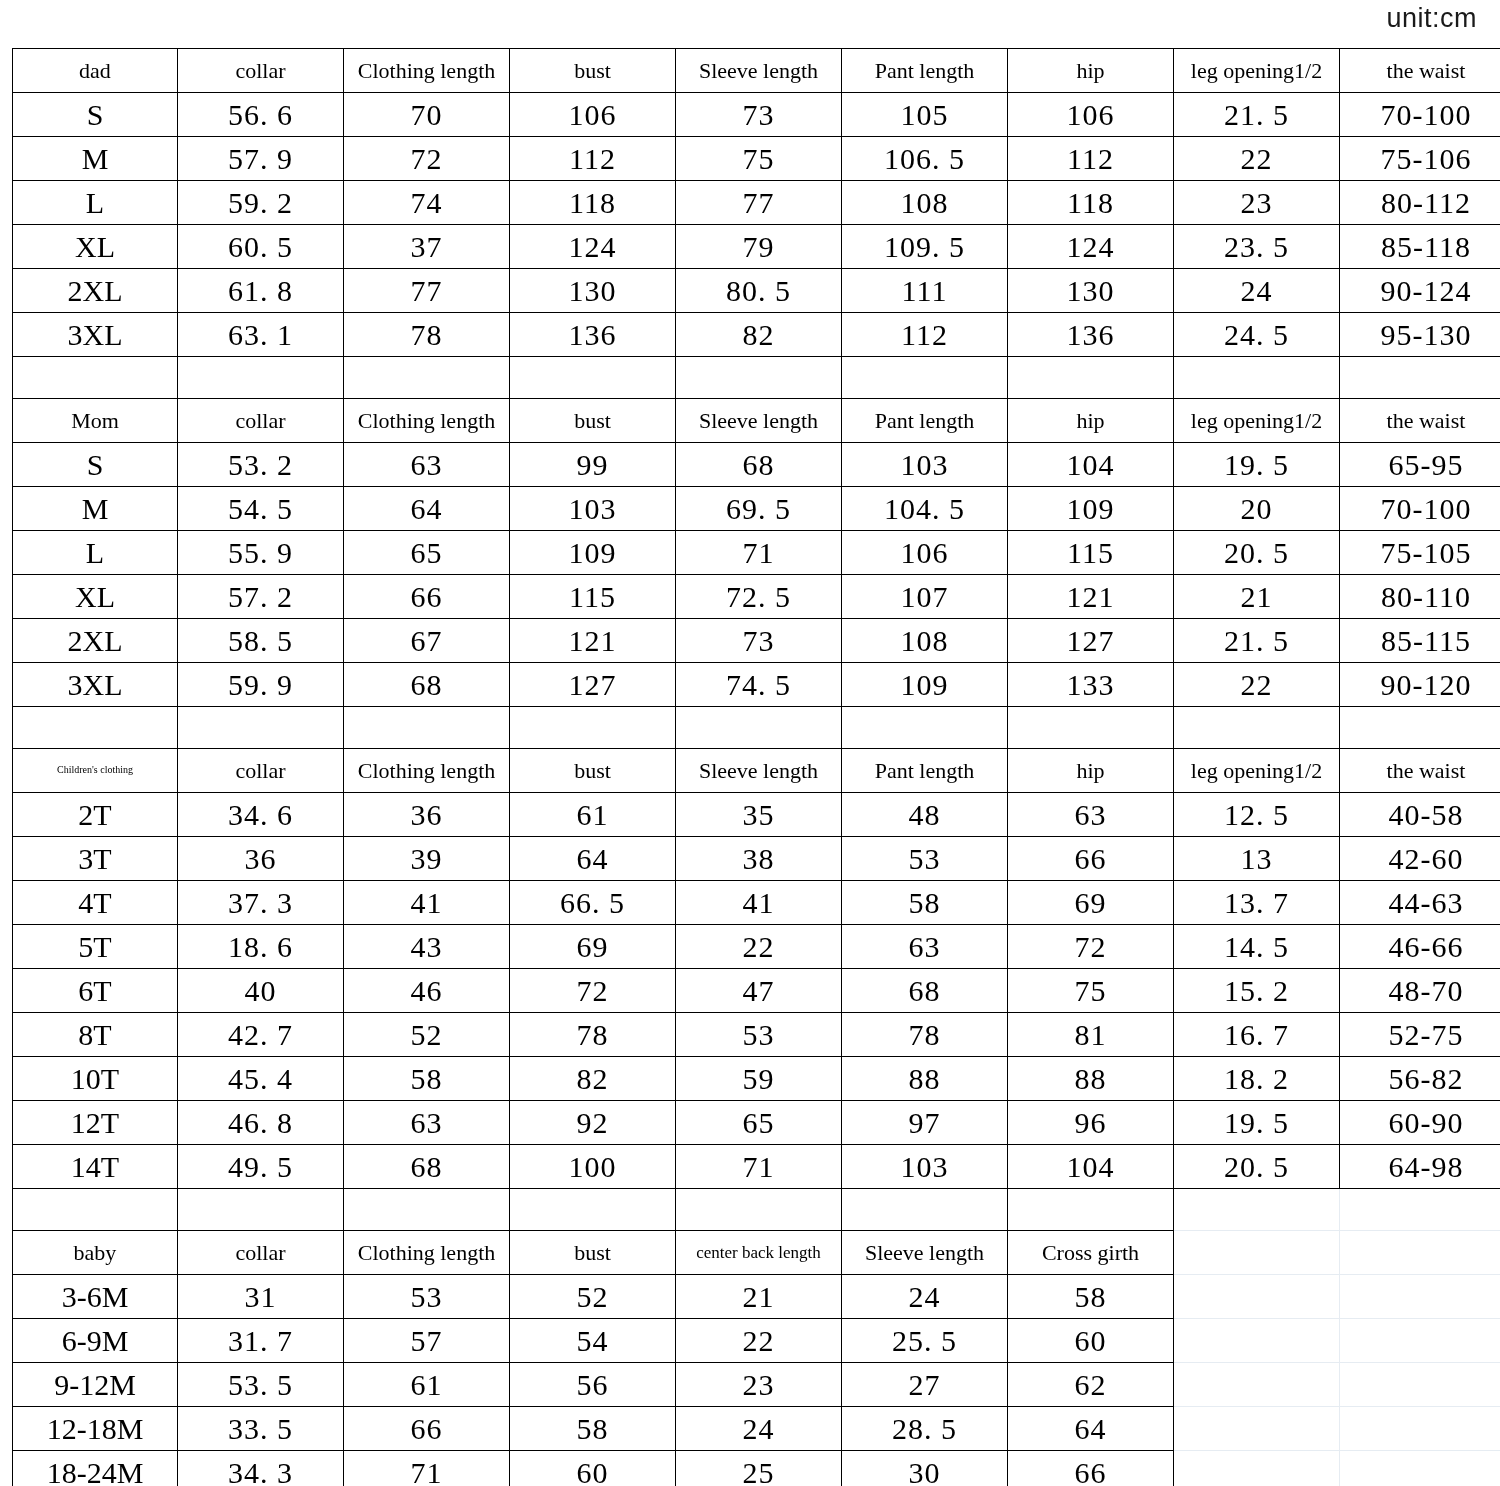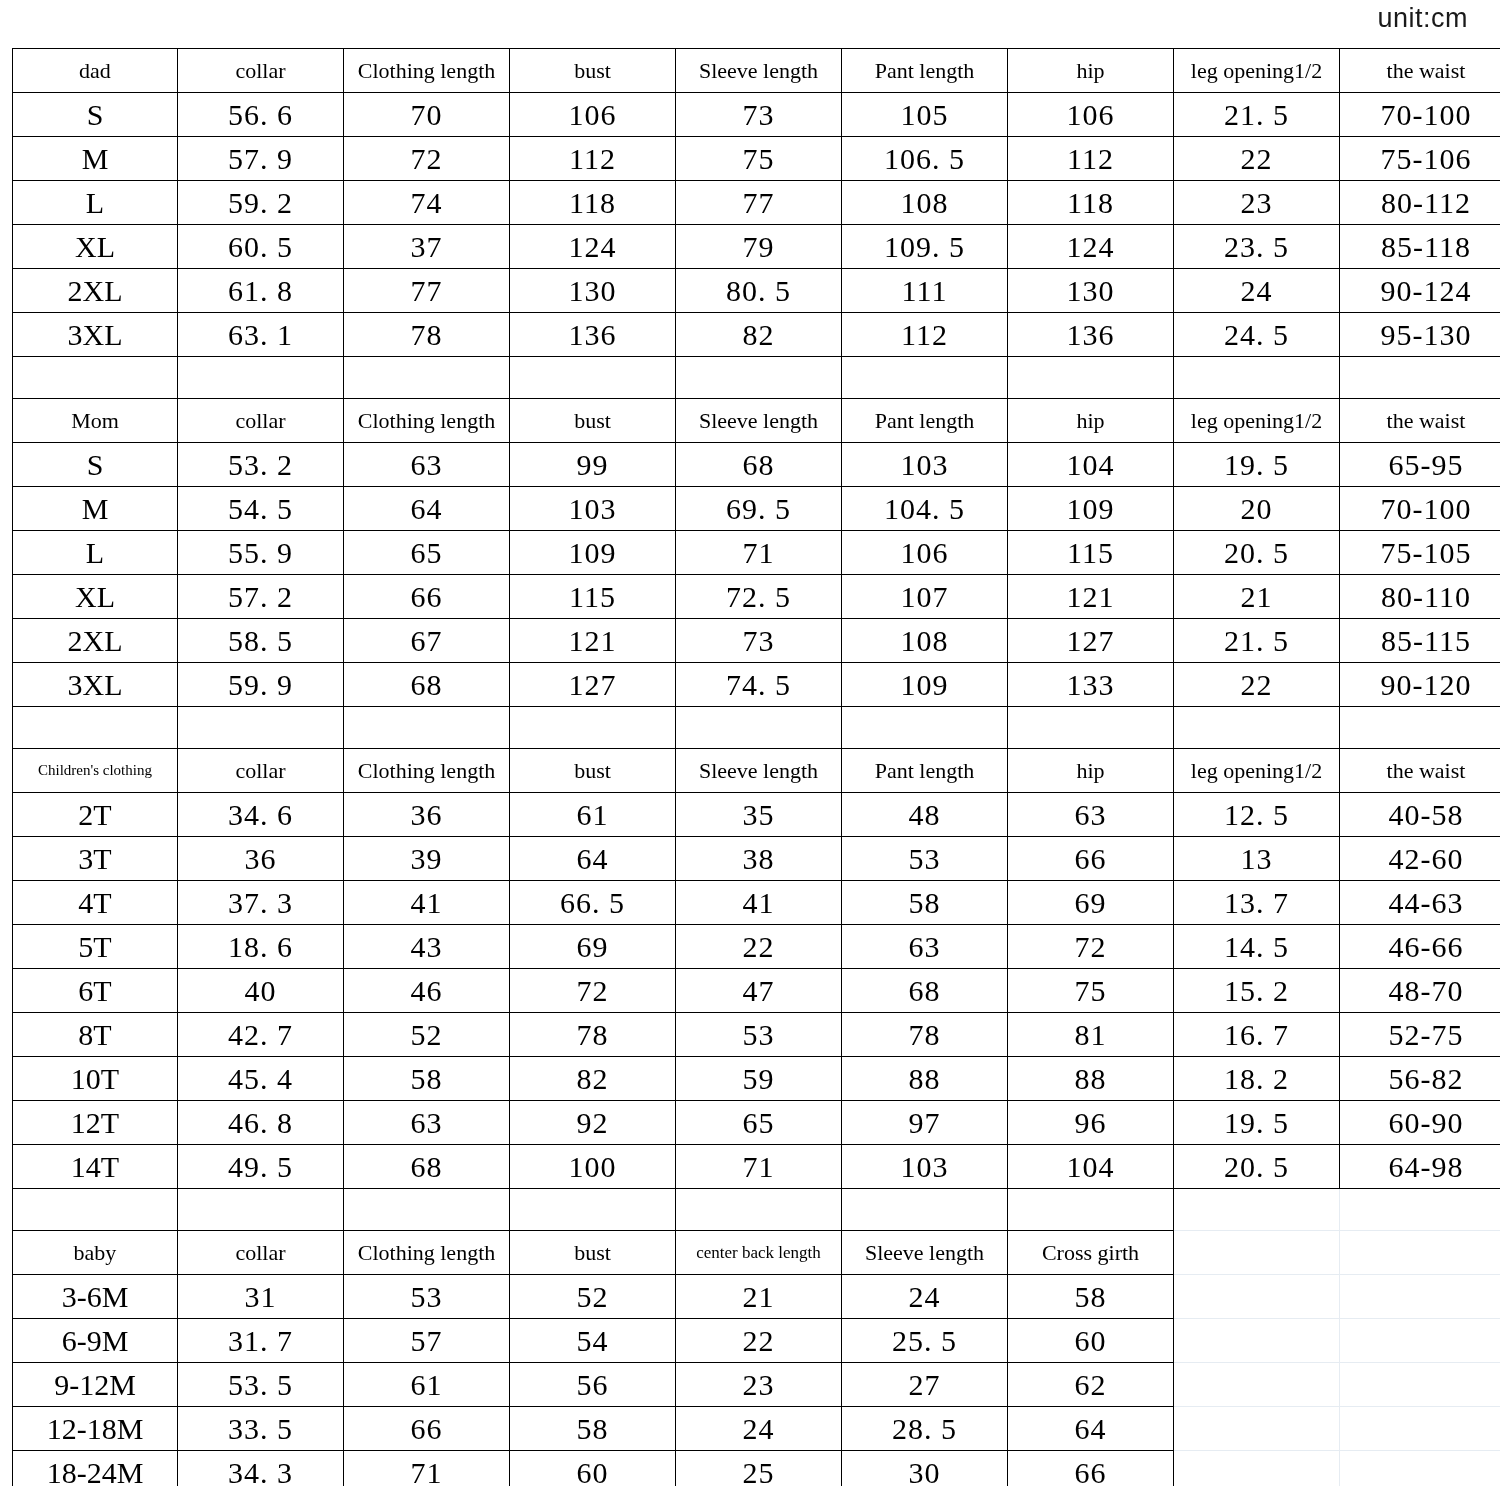--- a/index.html
+++ b/index.html
@@ -14,21 +14,21 @@
     font-family: "Liberation Serif", serif;
     color: #000000;
     overflow: hidden;
     position: relative;
   }
   .unit-row {
     height: 36px;
     display: flex;
     align-items: center;
     justify-content: flex-end;
-    padding-right: 32px;
+    padding-right: 23px;
   }
   .unit-label {
     font-family: "Liberation Sans", sans-serif;
     font-size: 27px;
     color: #1a1a1a;
     letter-spacing: 0.5px;
   }
   table.sizechart {
     border-collapse: collapse;
     table-layout: fixed;
@@ -58,21 +58,21 @@
     line-height: 1.05;
   }
   table.sizechart td.hdr {
     font-size: 22px;
     font-family: "Liberation Serif", serif;
   }
   table.sizechart td.hdr.small {
     font-size: 17px;
   }
   table.sizechart td.hdr.tiny {
-    font-size: 15px;
+    font-size: 10px;
   }
   table.sizechart td.blank {
     border: 1px solid #000000;
   }
   table.sizechart tr.spacer td {
     height: 42px;
   }
   table.sizechart td.nob {
     border-left: 1px solid #e6ecf2;
     border-right: 1px solid #e6ecf2;

